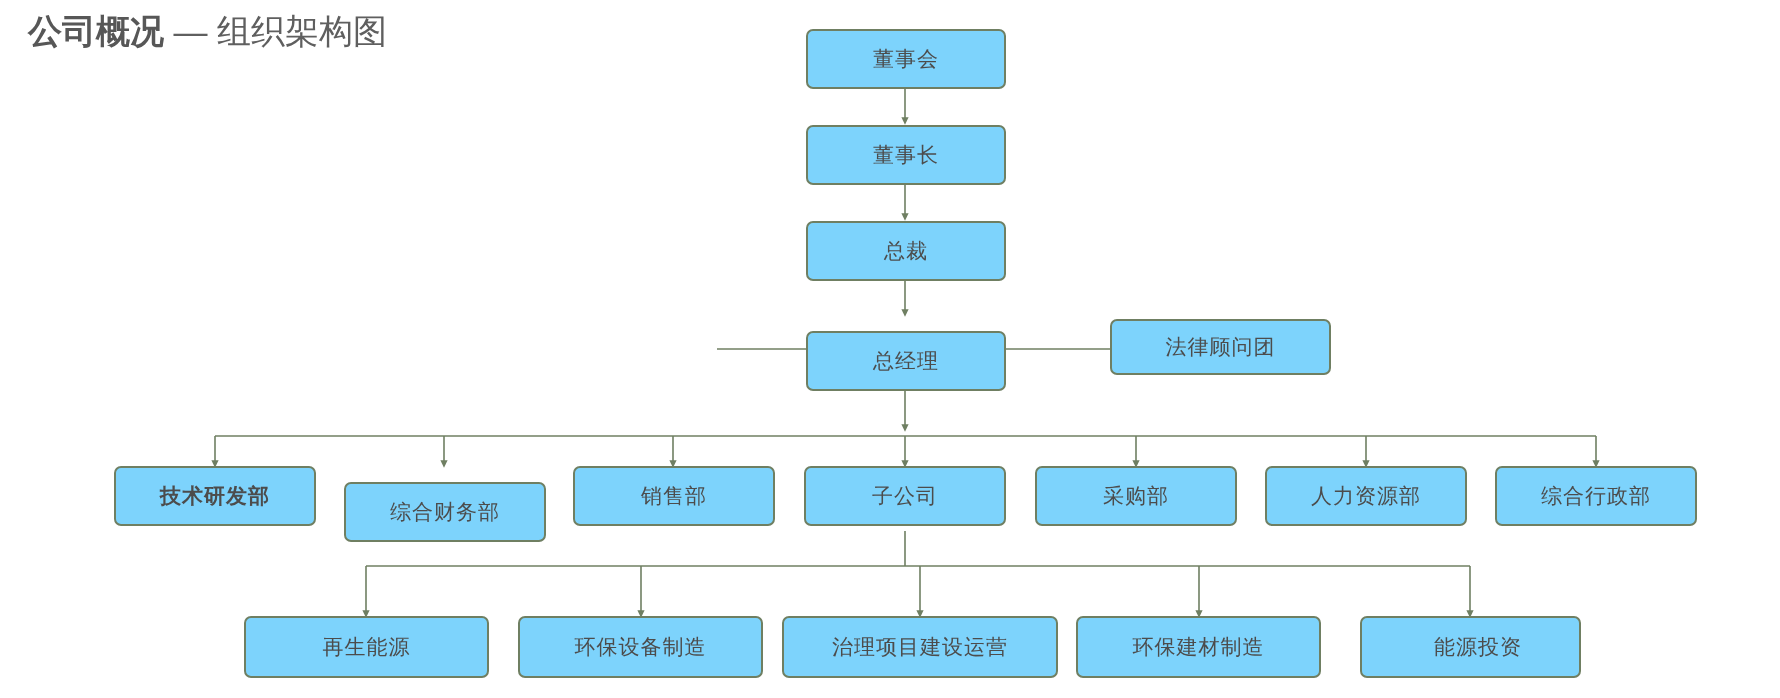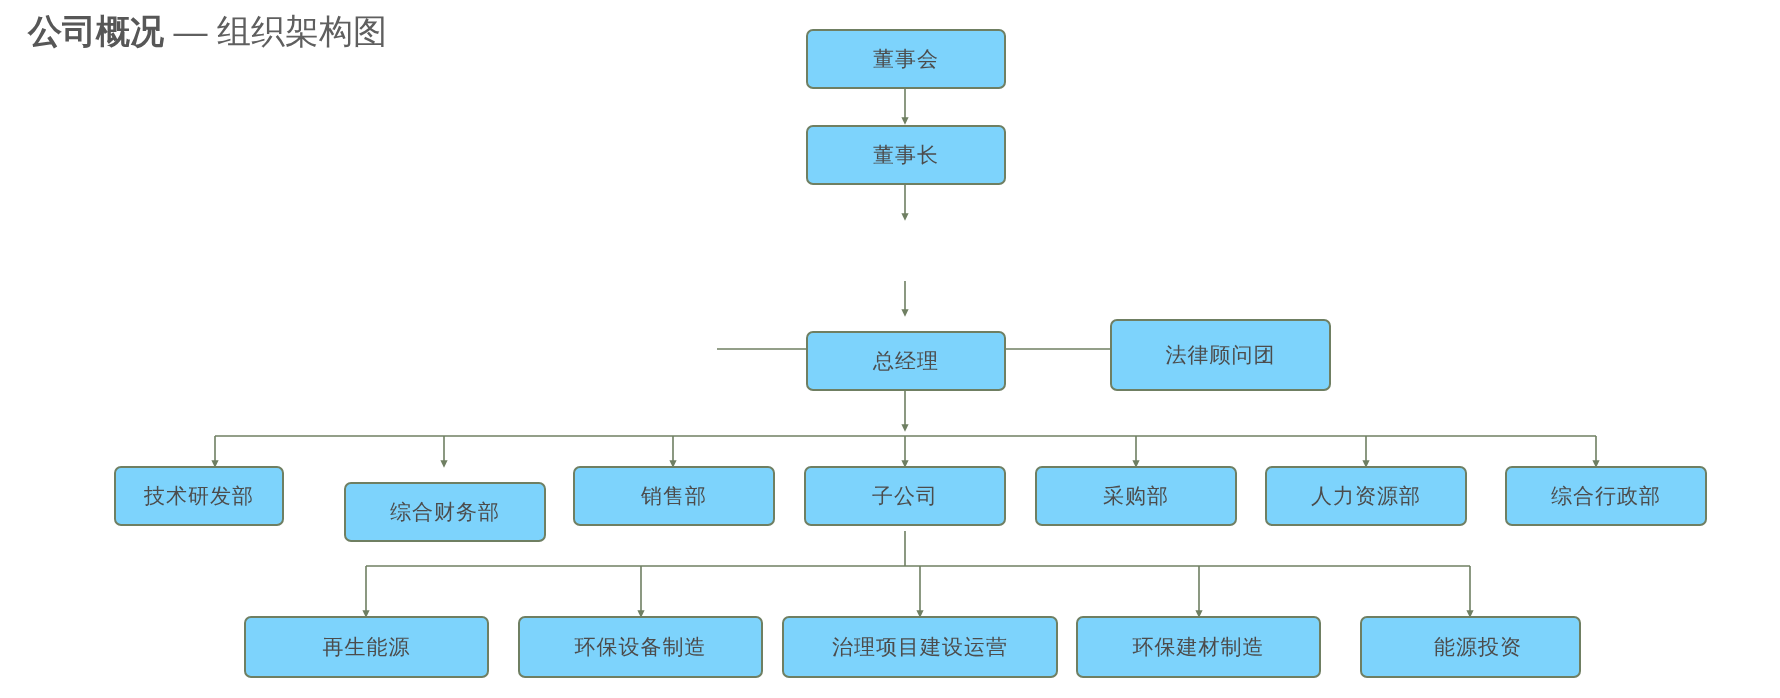--- a/index.html
+++ b/index.html
@@ -116,31 +116,32 @@
       <line x1="920" y1="566" x2="920" y2="614" marker-end="url(#arrowhead)"></line>
       <line x1="1199" y1="566" x2="1199" y2="614" marker-end="url(#arrowhead)"></line>
       <line x1="1470" y1="566" x2="1470" y2="614" marker-end="url(#arrowhead)"></line>
     </g>
   </svg>
 
   <div class="node" style="left:806px; top:29px; width:200px; height:60px;">董事会</div>
 
   <div class="node" style="left:806px; top:125px; width:200px; height:60px;">董事长</div>
 
+  <div class="node" style="left:806px; top:221px; width:200px; height:60px;">总裁</div>
 
   <div class="node" style="left:806px; top:319px; width:200px; height:60px;margin-top:12px;">总经理</div>
-  <div class="node" style="left:1110px; top:319px; width:221px; height:72px;font-family:Liberation Serif, serif;">法律顾问团</div>
+  <div class="node" style="left:1110px; top:319px; width:221px; height:56px;font-family:Liberation Serif, serif;">法律顾问团</div>
 
-  <div class="node" style="left:114px; top:466px; width:170px; height:60px;">技术研发部</div>
+  <div class="node" style="left:114px; top:466px; width:202px; height:60px;font-weight:bold;">技术研发部</div>
   <div class="node" style="left:344px; top:482px; width:202px; height:60px;">综合财务部</div>
   <div class="node" style="left:573px; top:466px; width:202px; height:60px;">销售部</div>
   <div class="node" style="left:804px; top:466px; width:202px; height:60px;">子公司</div>
   <div class="node" style="left:1035px; top:466px; width:202px; height:60px;">采购部</div>
   <div class="node" style="left:1265px; top:466px; width:202px; height:60px;">人力资源部</div>
-  <div class="node" style="left:1495px; top:466px; width:202px; height:60px;margin-left:10px;">综合行政部</div>
+  <div class="node" style="left:1495px; top:466px; width:202px; height:60px;">综合行政部</div>
 
   <div class="node" style="left:244px; top:616px; width:245px; height:62px;">再生能源</div>
   <div class="node" style="left:518px; top:616px; width:245px; height:62px;">环保设备制造</div>
   <div class="node" style="left:782px; top:616px; width:276px; height:62px;">治理项目建设运营</div>
   <div class="node" style="left:1076px; top:616px; width:245px; height:62px;">环保建材制造</div>
   <div class="node" style="left:1360px; top:616px; width:221px; height:62px;padding-left:15px;">能源投资</div>
 
 </div>
 
 </body></html>

